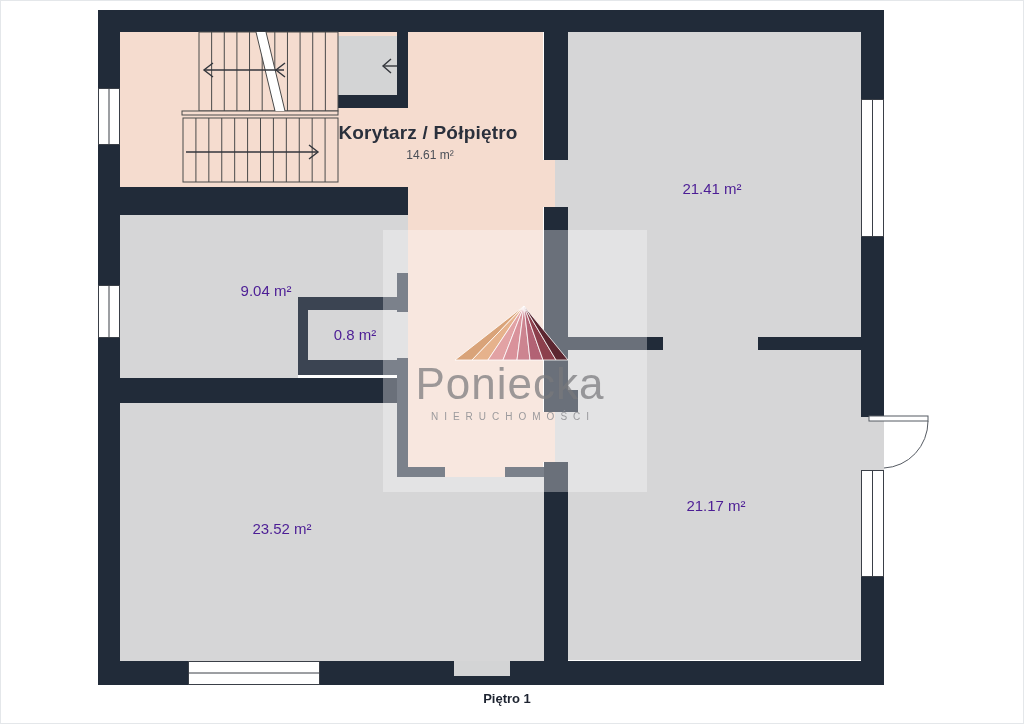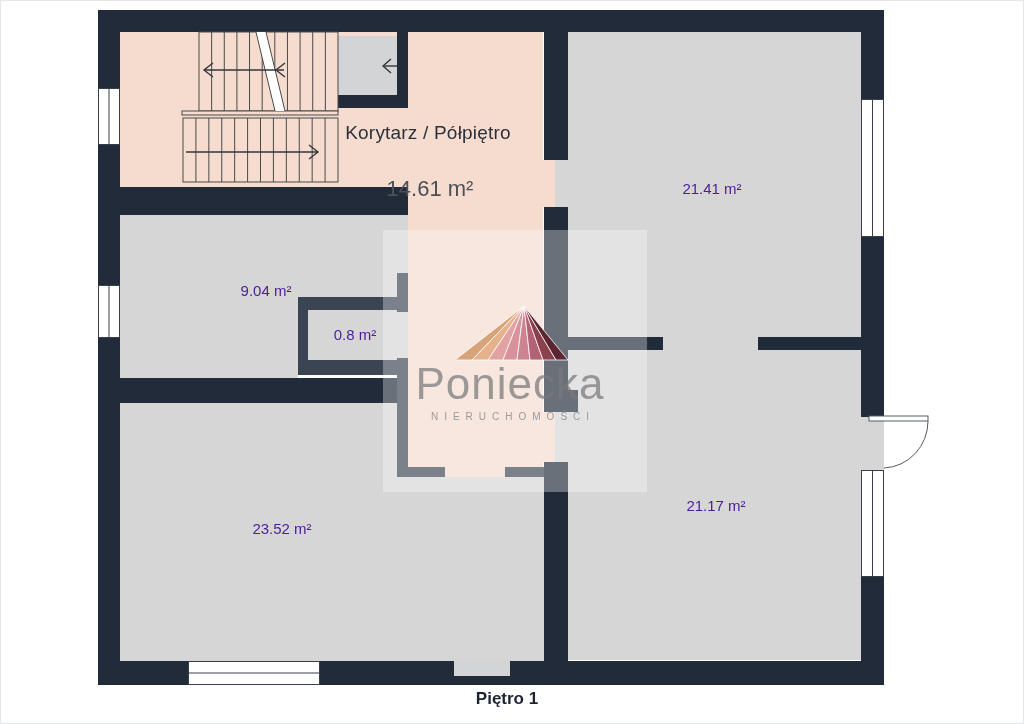--- a/index.html
+++ b/index.html
@@ -3,31 +3,31 @@
 <meta charset="utf-8">
 <style>
   html,body{margin:0;padding:0;background:#ffffff;}
   #canvas{
     position:relative;width:1024px;height:724px;background:#ffffff;overflow:hidden;
     box-shadow:inset 0 0 0 1px #e4e7ea;
     font-family:"Liberation Sans", sans-serif;
   }
   #plan{position:absolute;left:0;top:0;}
   .lbl{position:absolute;transform:translate(-50%,-50%);white-space:nowrap;line-height:1;}
-  #lbl-kor-name{left:428px;top:132px;font-size:19px;font-weight:normal;color:#2a303c;letter-spacing:0.2px;}
-  #lbl-kor-area{left:430px;top:155px;font-size:22px;color:#4b5058;margin-top:34px;}
+  #lbl-kor-name{left:428px;top:132px;font-size:19px;font-weight:bold;color:#2a303c;letter-spacing:0.2px;}
+  #lbl-kor-area{left:430px;top:155px;font-size:12px;color:#4b5058;}
   .area-lbl{font-size:15px;color:#4c1d95;}
   #lbl-2141{left:712px;top:188px;}
   #lbl-904{left:218px;top:290px;margin-left:48px;}
   #lbl-14{left:355px;top:334px;}
   #lbl-2352{left:282px;top:528px;}
   #lbl-2117{left:716px;top:505px;}
   #brand{left:510px;top:384px;font-size:44px;font-weight:normal;color:rgba(120,120,124,0.72);letter-spacing:1px;}
   #subtitle{left:513px;top:417px;font-size:10px;letter-spacing:6px;color:rgba(150,150,153,0.95);}
-  #floor-label{left:507px;top:698px;font-size:17px;font-weight:bold;color:#1d2330;}
+  #floor-label{left:507px;top:698px;font-size:13px;font-weight:bold;color:#1d2330;}
 </style>
 </head>
 <body>
 
 <div id="canvas">
   <svg id="plan" width="1024" height="724" viewBox="0 0 1024 724">
       <rect x="120" y="32" width="423" height="158" fill="#f5dccf"></rect>
       <rect x="408" y="190" width="135" height="277" fill="#f5dccf"></rect>
       <rect x="445" y="467" width="60" height="10" fill="#f5dccf"></rect>
       <rect x="543" y="160" width="12" height="47" fill="#f5dccf"></rect>

